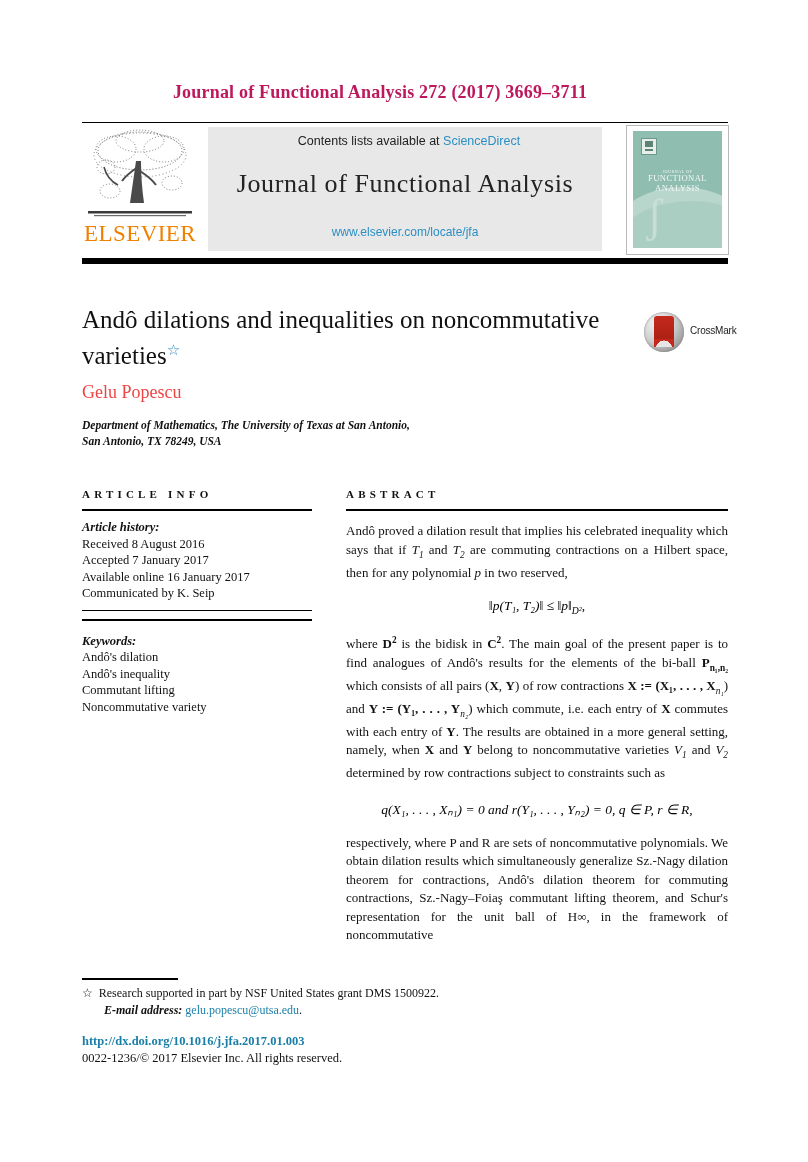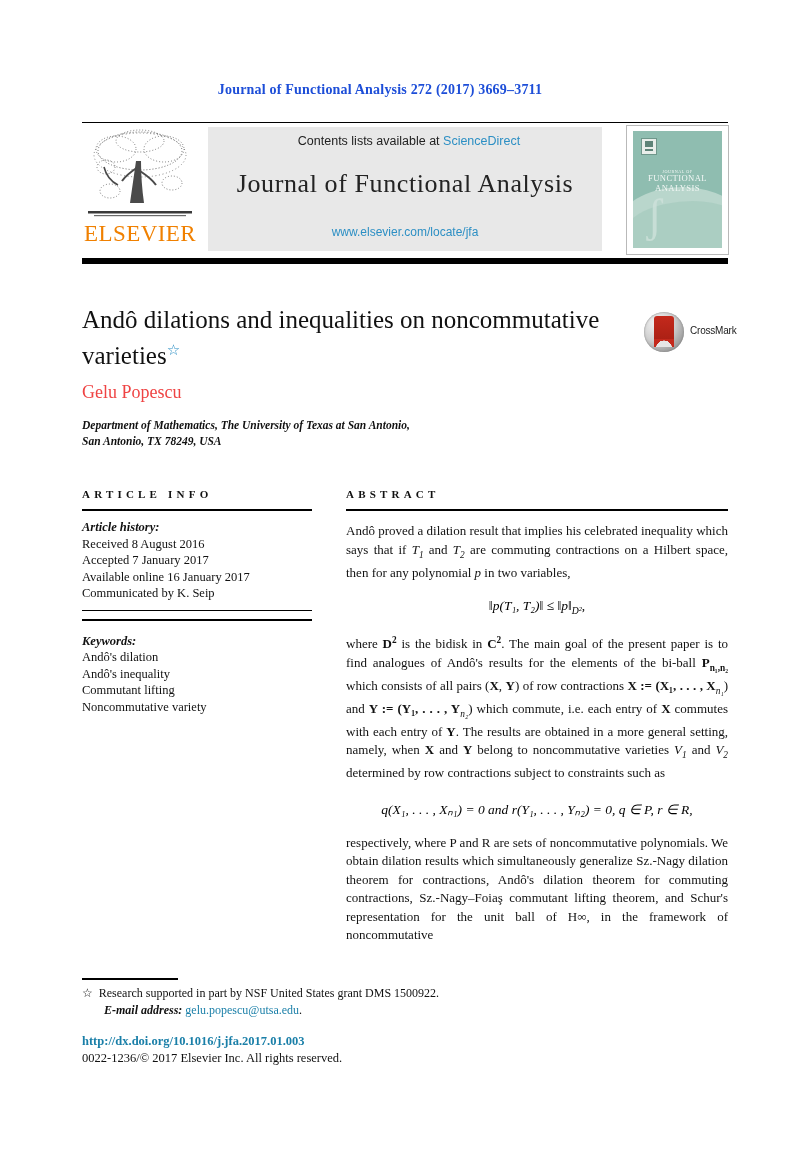--- a/index.html
+++ b/index.html
@@ -26,23 +26,23 @@
 
   
   .running-head {
     position: absolute;
     left: 0;
     top: 82px;
     width: 760px;
     text-align: center;
     font-family: "Liberation Serif", serif;
     font-weight: bold;
-    font-size: 14px;
+    font-size: 18px;
     letter-spacing: 0.2px;
-    color: #1d4ed8;
+    color: #be185d;
   }
 
   
   .banner {
     position: absolute;
     left: 82px;
     top: 122px;
     width: 646px;
     height: 132px;
   }
@@ -511,21 +511,21 @@
       <span>Commutant lifting</span><br>
       <span>Noncommutative variety</span>
     </div>
   </div>
 
   <div class="col-right">
     <div class="sec-head">ABSTRACT</div>
     <div class="rule"></div>
 
     <div class="abs-body">
-      <span>Andô proved a dilation result that implies his celebrated inequality which says that if </span><span class="mathit"><span>T</span><sub>1</sub></span><span> and </span><span class="mathit"><span>T</span><sub>2</sub></span><span> are commuting contractions on a Hilbert space, then for any polynomial </span><span class="mathit">p</span><span> in two variables,</span>
+      <span>Andô proved a dilation result that implies his celebrated inequality which says that if </span><span class="mathit"><span>T</span><sub>1</sub></span><span> and </span><span class="mathit"><span>T</span><sub>2</sub></span><span> are commuting contractions on a Hilbert space, then for any polynomial </span><span class="mathit">p</span><span> in two reserved,</span>
     </div>
 
     <div class="abs-eq">
       <span class="mathit">‖p(T₁, T₂)‖ ≤ ‖p‖</span><sub style="font-style:italic">D²</sub><span>,</span>
     </div>
 
     <div class="abs-body" style="margin-top:0">
       <span>where </span><span style="font-weight:bold"><span>D</span><sup>2</sup></span><span> is the bidisk in </span><span style="font-weight:bold"><span>C</span><sup>2</sup></span><span>. The main goal of the present paper is to find analogues of Andô's results for the elements of the bi-ball </span><span class="mathbf"><span>P</span><sub>n₁,n₂</sub></span><span> which consists of all pairs (</span><span class="mathbf">X</span><span>, </span><span class="mathbf">Y</span><span>) of row contractions </span><span class="mathit"><span class="mathbf" style="font-style:normal">X := (X₁, . . . , X</span><sub>n₁</sub></span><span>) and </span><span class="mathit"><span class="mathbf" style="font-style:normal">Y := (Y₁, . . . , Y</span><sub>n₂</sub></span><span>) which commute, i.e. each entry of </span><span class="mathbf">X</span><span> commutes with each entry of </span><span class="mathbf">Y</span><span>. The results are obtained in a more general setting, namely, when </span><span class="mathbf">X</span><span> and </span><span class="mathbf">Y</span><span> belong to noncommutative varieties </span><span class="cal"><span>V</span><sub>1</sub></span><span> and </span><span class="cal"><span>V</span><sub>2</sub></span><span> determined by row contractions subject to constraints such as</span>
     </div>
 

